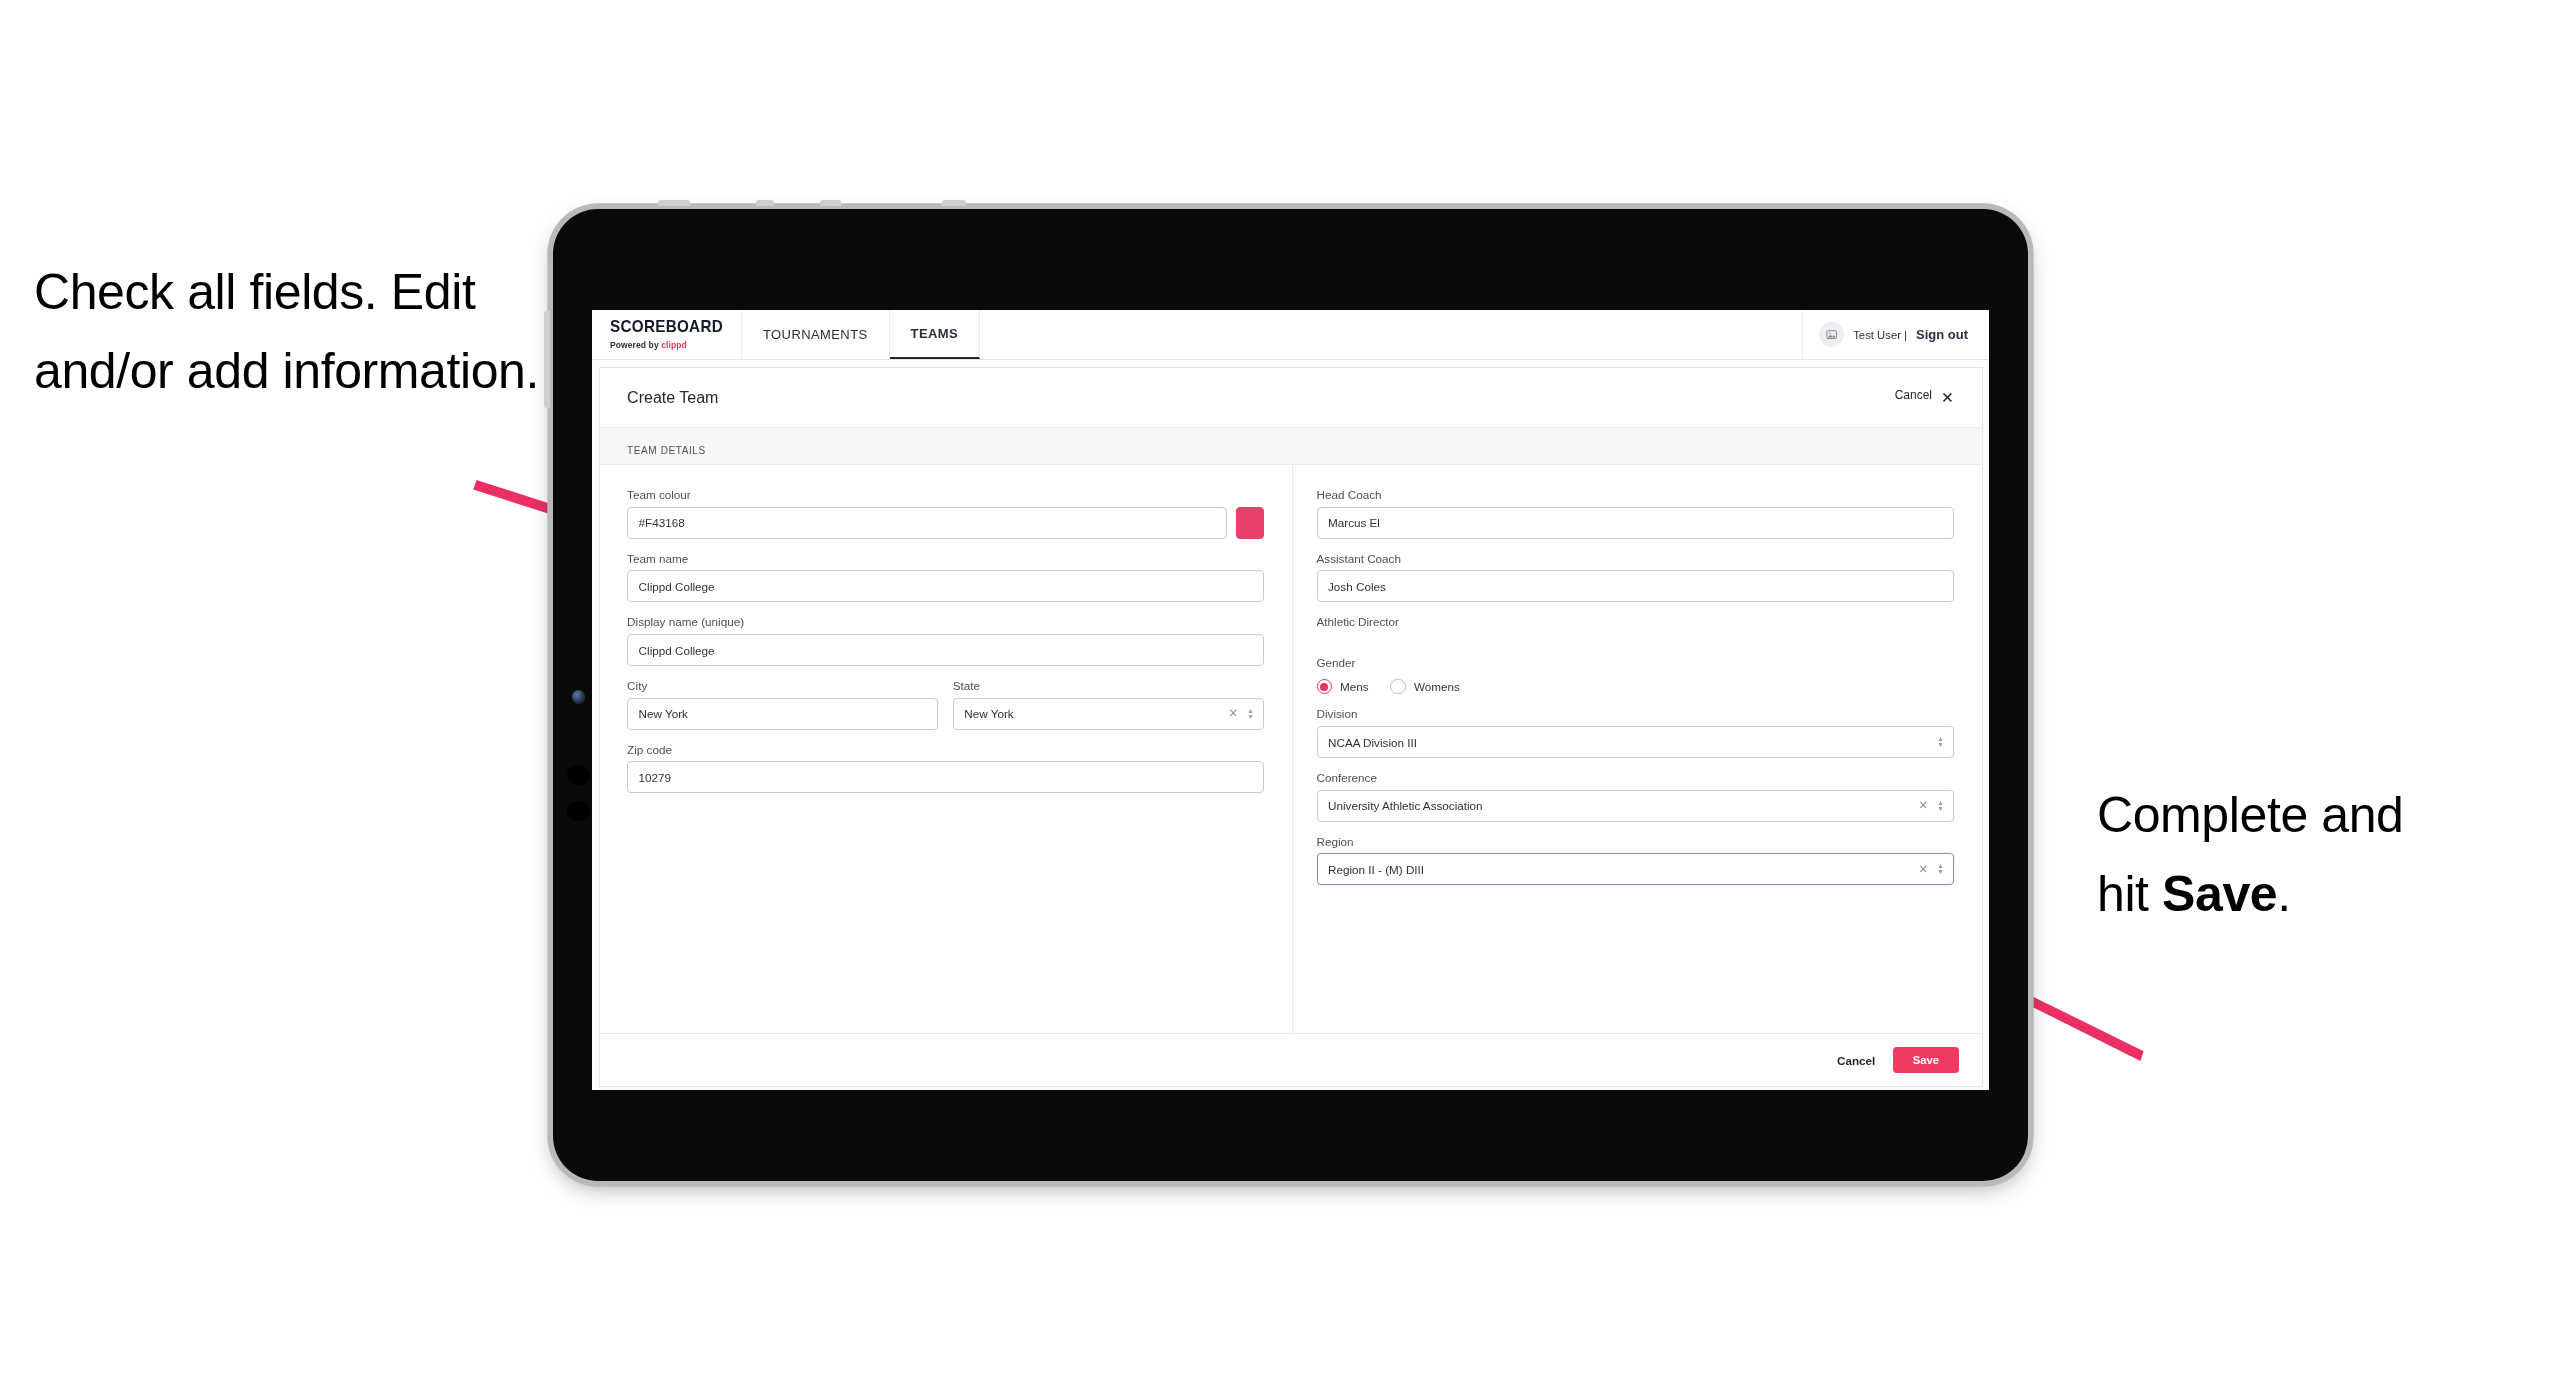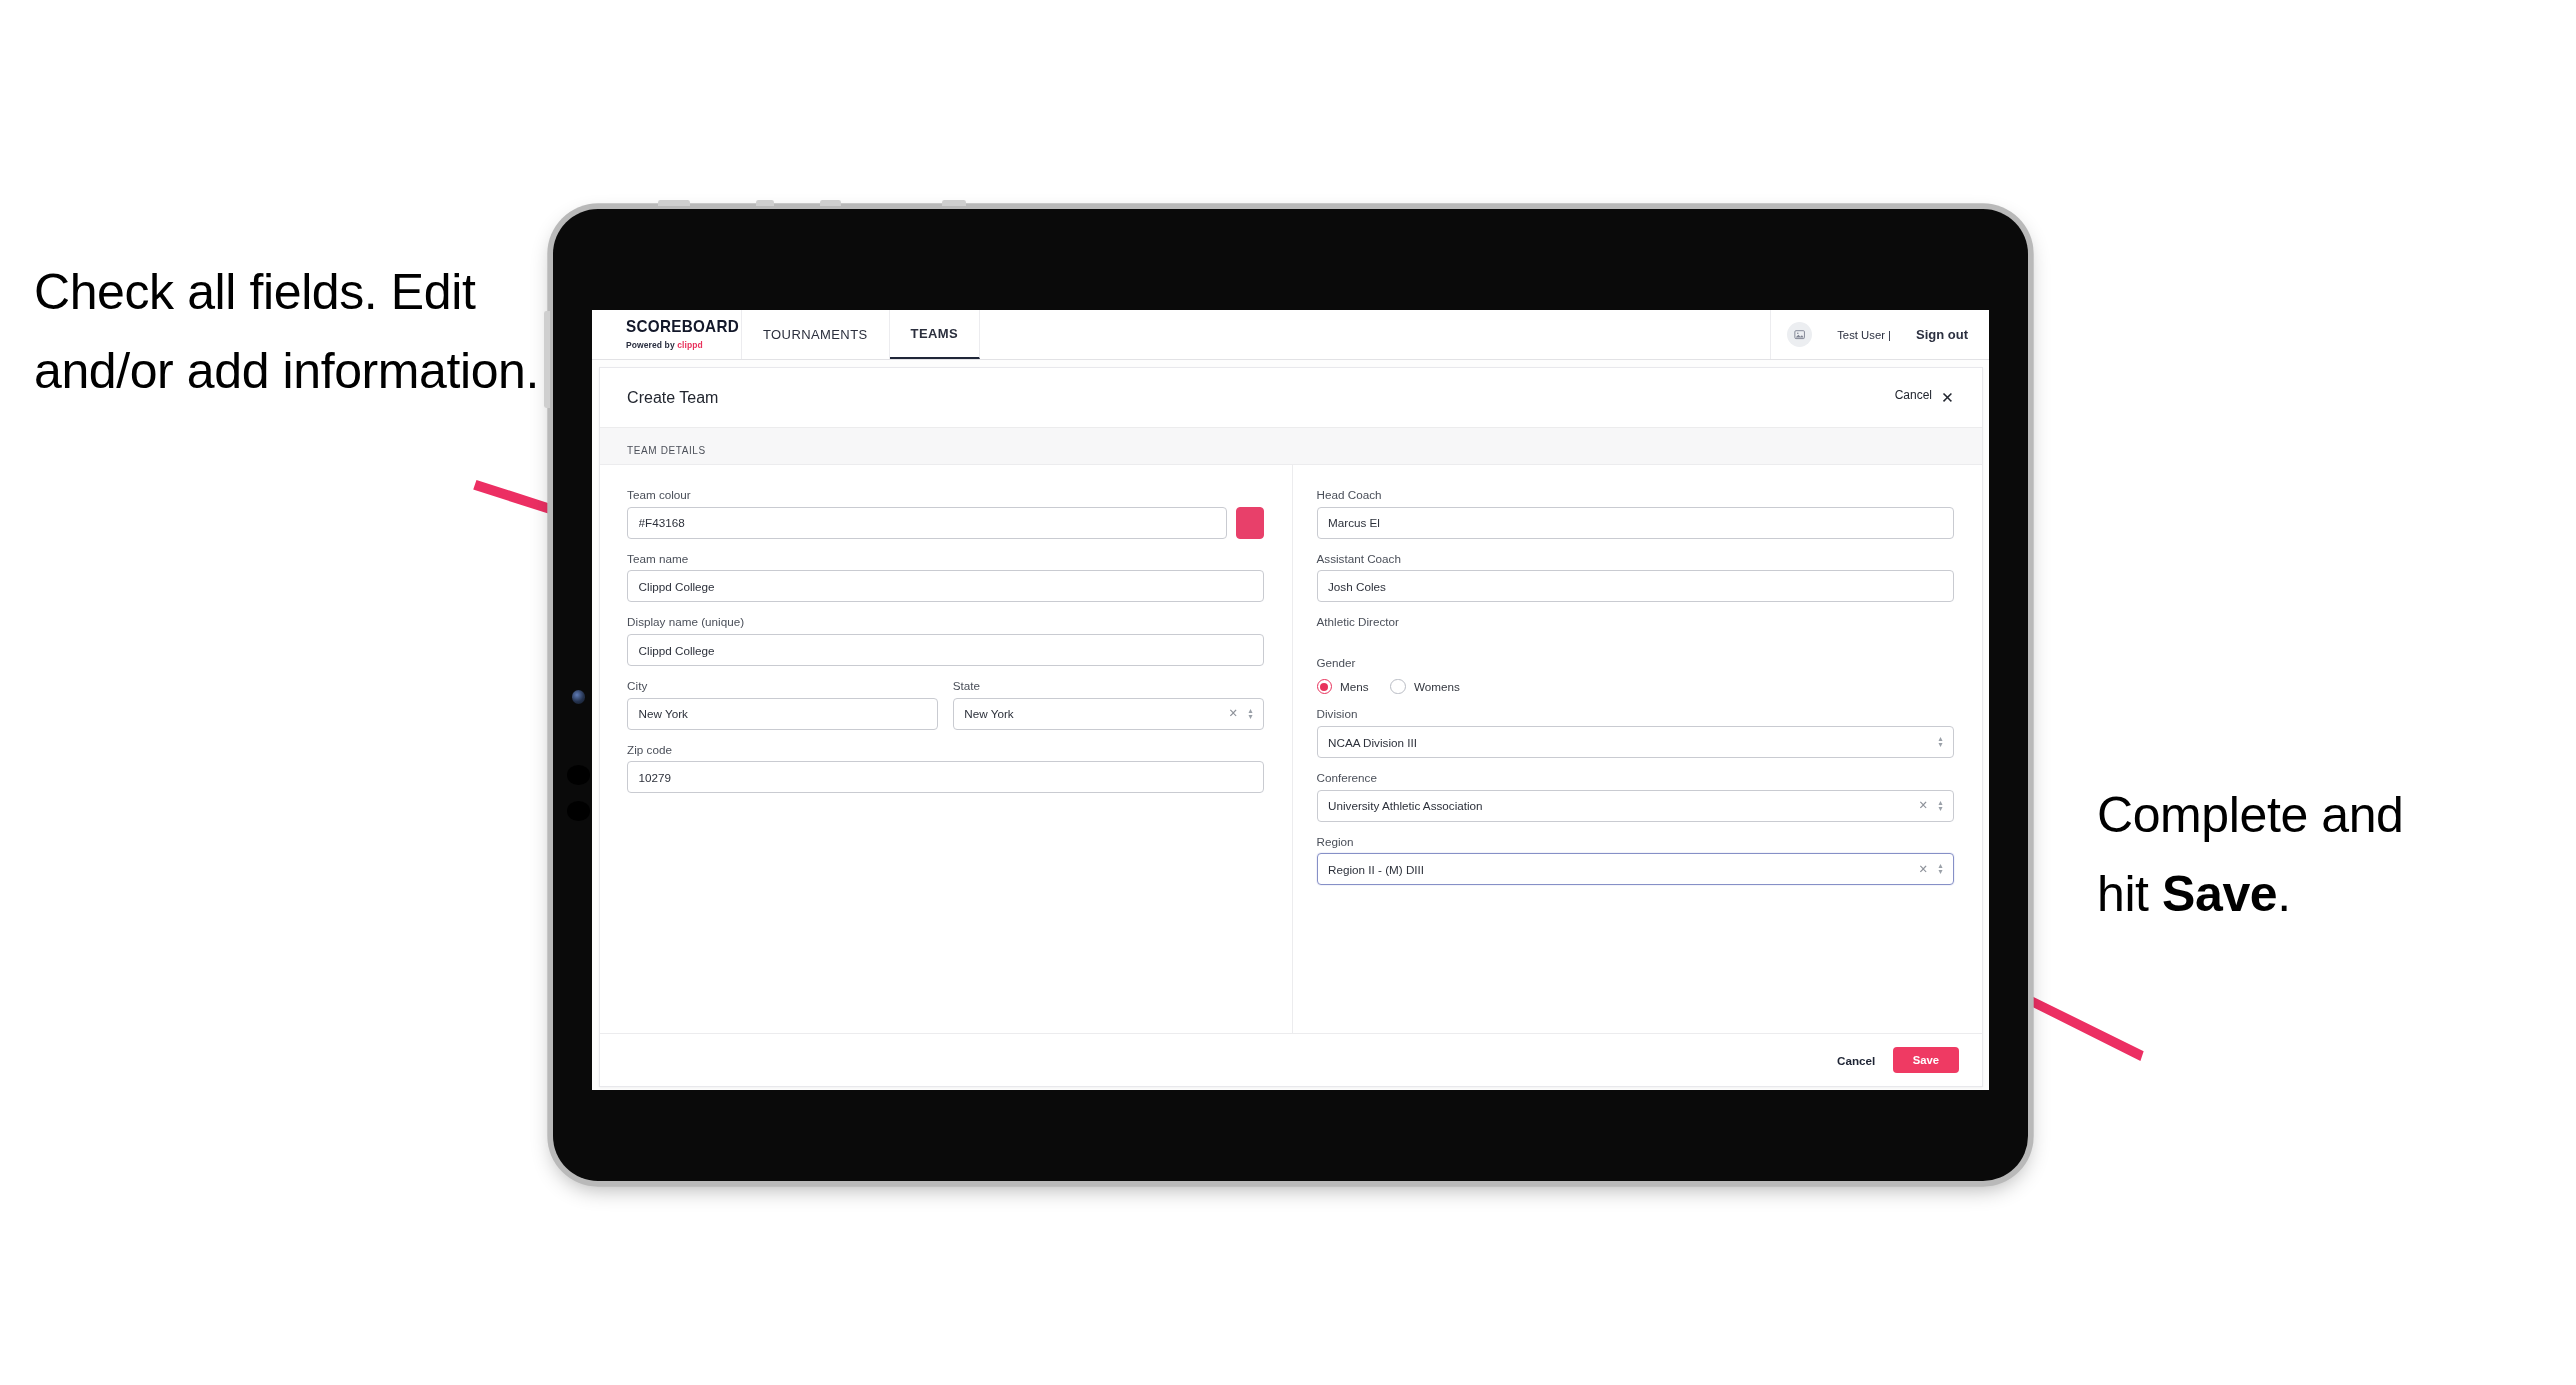--- a/index.html
+++ b/index.html
@@ -69,21 +69,21 @@
 
   
   #topbar {
     position: relative;
     height: 50px; background: #ffffff;
     border-bottom: 0.8px solid #e2e2e5;
     display: flex; align-items: stretch;
   }
   #brand {
     width: 150px; display: flex; flex-direction: column;
-    justify-content: center; padding-left: 34px;
+    justify-content: center; padding-left: 18px;
     border-right: 0.8px solid #ececef;
   }
   #brand-title {
     font-size: 16.6px; font-weight: 700; color: #13182a;
     letter-spacing: 0.3px; line-height: 1;
     transform: scaleX(0.92); transform-origin: left center;
   }
   #brand-sub {
     margin-top: 4px; font-size: 8.5px; color: #2a2f40;
     font-weight: 600; letter-spacing: 0.1px;
@@ -94,21 +94,21 @@
     display: flex; align-items: center; padding: 0 21px;
     font-size: 13px; color: #2b2f3d; letter-spacing: 0.4px;
     border-right: 0.8px solid #ececef; cursor: pointer;
     background: #fff;
   }
   .navtab.active { border-bottom: 2.4px solid #1f2638; font-weight: 700; }
 
   #topbar-spacer { flex: 1; border-right: 0.8px solid #ececef; }
 
   #userbox {
-    display: flex; align-items: center; gap: 25px;
+    display: flex; align-items: center; gap: 9px;
     padding: 0 21px 0 16px;
   }
   #avatar {
     width: 25px; height: 25px; border-radius: 50%;
     background: #eceef1; display: flex; align-items: center;
     justify-content: center; color: #7d8190; font-size: 11.3px;
   }
   #username { font-size: 11.3px; color: #2c3040; }
   #signout { font-size: 13px; color: #2c3040; font-weight: 600; cursor: pointer; }
 

